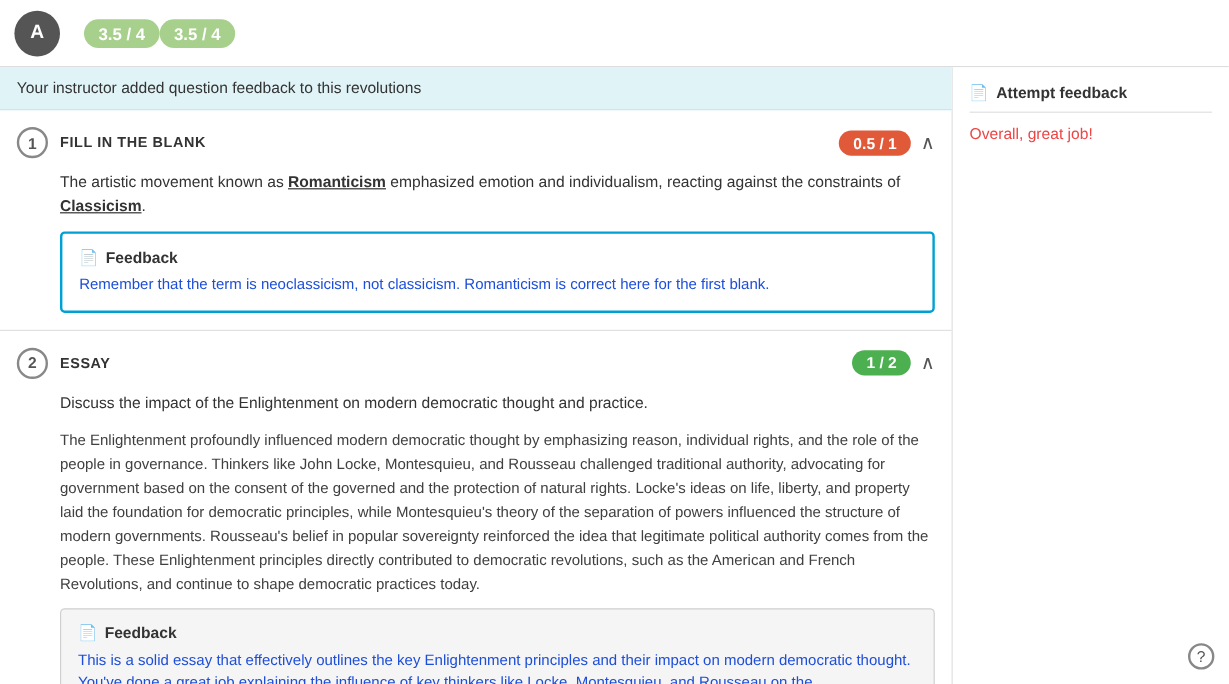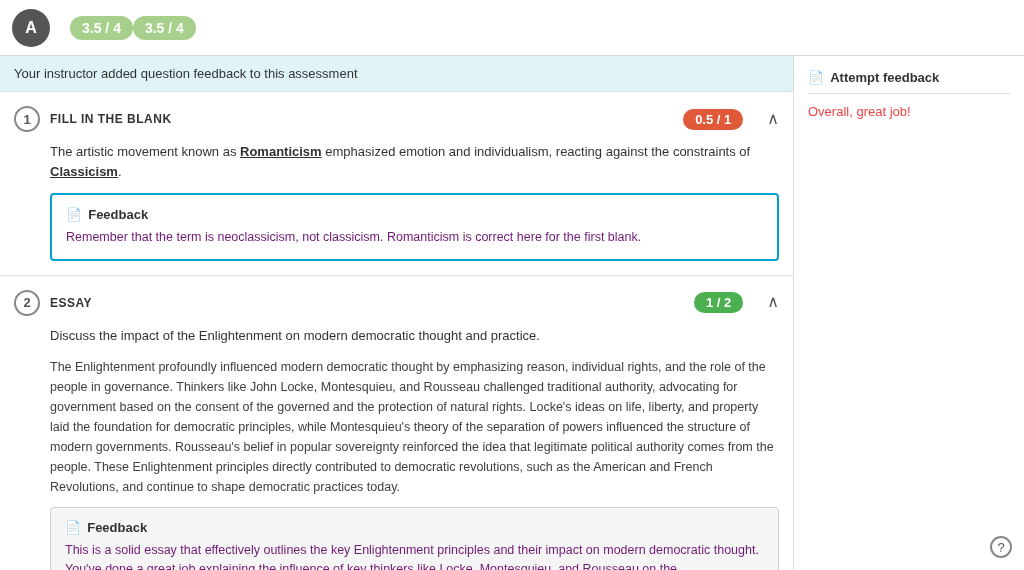--- a/index.html
+++ b/index.html
@@ -151,22 +151,22 @@
       padding: 3px 12px;
       font-weight: bold;
       font-size: 13px;
       color: #fff;
     }
     .score-red { background: #e05a3a; }
     .score-green { background: #4caf50; }
 
     .question-header-right {
       display: flex;
-      align-items: flex-start;
-      gap: 24px;
+      align-items: center;
+      gap: 8px;
     }
     .chevron-icon {
       font-size: 16px;
       color: #555;
       cursor: pointer;
     }
 
     .question-text {
       font-size: 13px;
       color: #333;
@@ -203,21 +203,21 @@
       font-size: 13px;
       color: #333;
       margin-bottom: 6px;
     }
     .feedback-icon {
       font-size: 13px;
       color: #555;
     }
     .feedback-content {
       font-size: 12.5px;
-      color: #701a75;
+      color: #1d4ed8;
       line-height: 1.5;
     }
 
     
     .answer-section {
       padding-left: 36px;
       margin-bottom: 10px;
     }
     .answer-label {
       font-weight: bold;
@@ -279,21 +279,21 @@
   <div class="header-right">
     <div class="grade-pill-right">3.5 / 4</div>
   </div>
 </div>
 
 <div class="main-layout">
 
   <div class="left-content">
 
     <div class="feedback-banner">
-      <span>Your instructor added question feedback to this assessment</span>
+      <span>Your instructor added question feedback to this revolutions</span>
     </div>
 
     <div class="question-block">
       <div class="question-header">
         <div class="question-header-left">
           <div class="question-number">1</div>
           <div class="question-type">FILL IN THE BLANK</div>
         </div>
         <div class="question-header-right">
           <span class="question-score-pill score-red">0.5 / 1</span>

